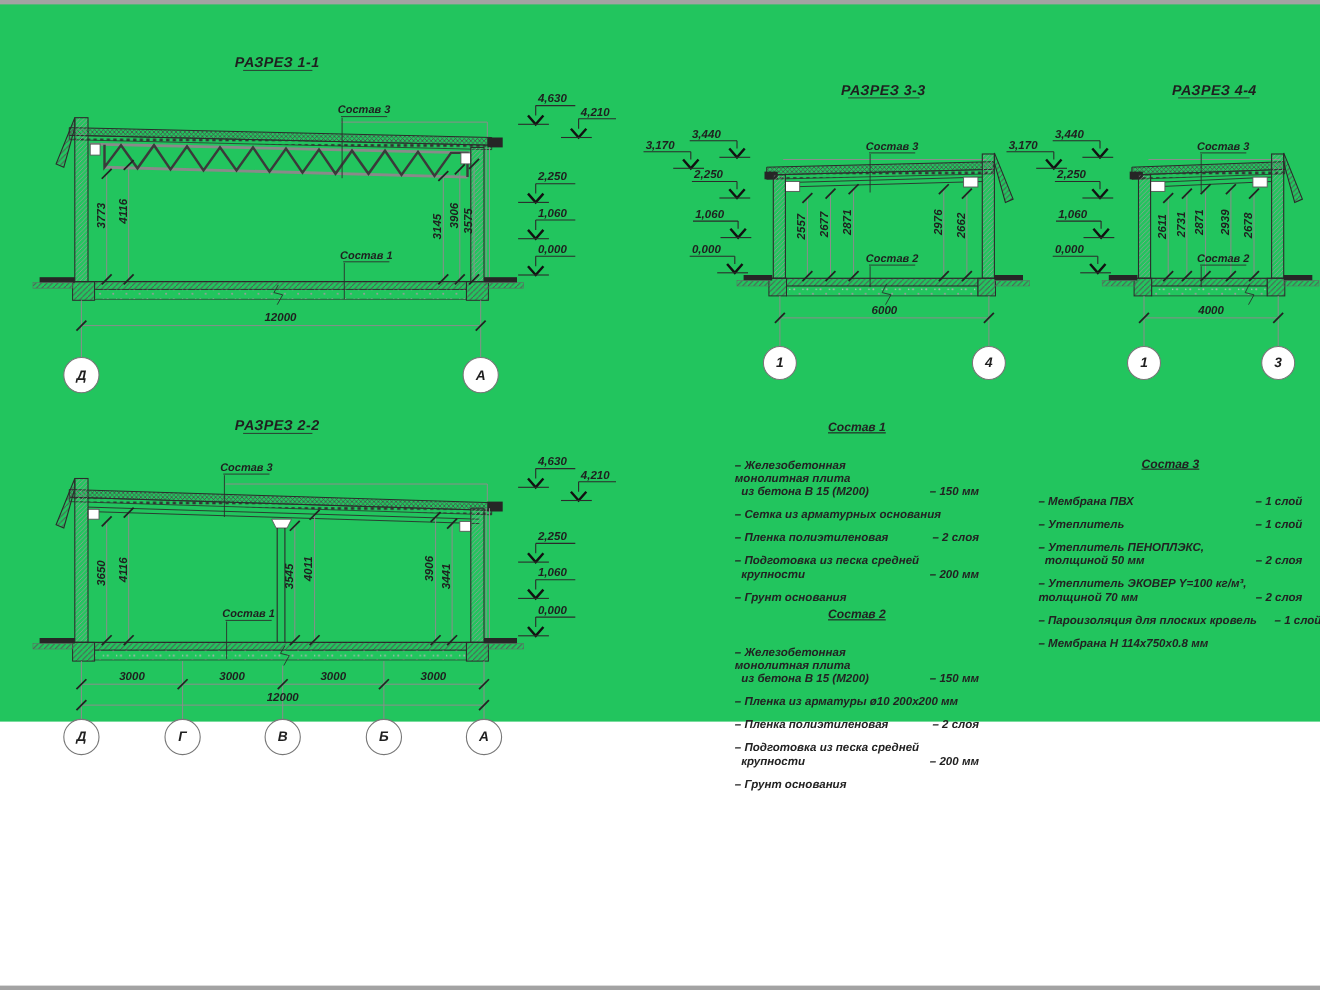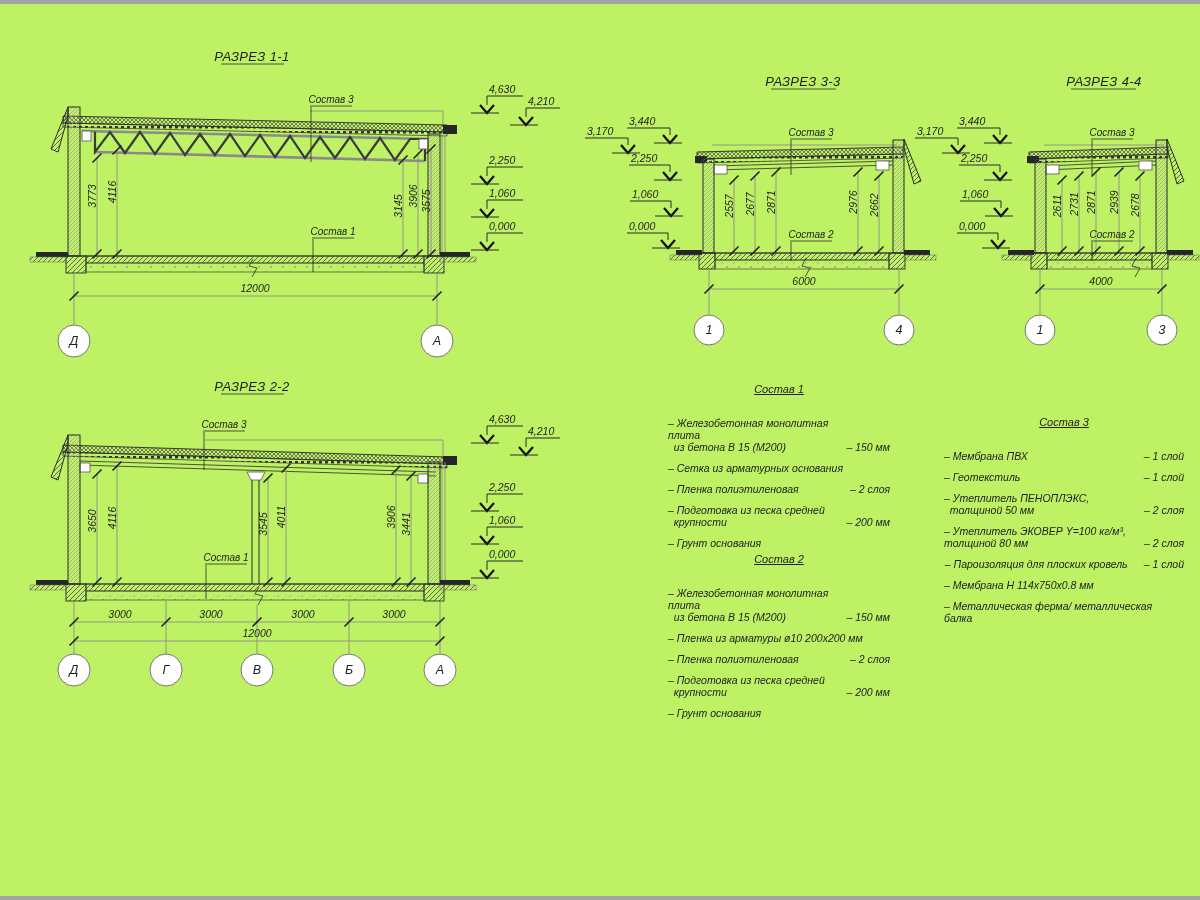--- a/index.html
+++ b/index.html
@@ -1,18 +1,18 @@
 <!DOCTYPE html>
 <html><head>
 <meta charset="utf-8">
 <style>
   * { margin:0; padding:0; box-sizing:border-box; }
   html,body { width:1200px; height:900px; background:#ffffff; overflow:hidden;
     font-family:"Liberation Sans", sans-serif; }
-  .stage { position:relative; width:1200px; height:900px; background:#bef264; }
+  .stage { position:relative; width:1200px; height:656px; background:#22c55e;font-weight:bold; }
   .borderbar { position:absolute; left:0; width:1200px; height:4px; background:#a3a3a3; }
   .borderbar.top { top:0; } .borderbar.bottom { top:896px; }
   svg { position:absolute; left:0; top:0; }
   text { font-family:"Liberation Sans", sans-serif; font-style:italic; fill:#1f1f1f; }
   .ttl  { font-size:13px; letter-spacing:.4px; }
   .tele { font-size:10.5px; }
   .tdim { font-size:10.5px; }
   .tlab { font-size:10px; }
   .taxis{ font-size:12.5px; }
   .ol   { stroke:#2b2b2b; stroke-width:1; fill:none; }
@@ -28,21 +28,21 @@
   .corb { fill:#ffffff; stroke:#555; stroke-width:.8; }
   .bubble { fill:#ffffff; stroke:#777; stroke-width:1; }
   
   .comp-list { position:absolute; font-style:italic; font-size:10.5px; color:#222;
     line-height:12px; }
   .comp-title { display:block; text-align:center; text-decoration:underline;
     font-size:11px; margin-bottom:22px; }
   .comp-item { display:flex; align-items:flex-end; margin-bottom:9px; }
   .comp-item .txt { white-space:pre-line; flex:1 1 auto; }
   .comp-item .val { white-space:nowrap; margin-left:8px; }
-  .comp-item.inline { justify-content:flex-end; }
+  .comp-item.inline { justify-content:space-between; }
   .comp-item.inline .txt { flex:0 0 auto; }
   .comp-item.inline .val { margin-left:16px; }
 </style>
 </head>
 <body>
 
 <div class="stage">
   <div class="borderbar top"></div>
   <div class="borderbar bottom"></div>
 
@@ -593,39 +593,35 @@
     </div>
   </div>
 
   <div class="comp-list" style="left:944px; top:416px; width:240px;">
     <span class="comp-title">Состав 3</span>
     <div class="comp-item">
       <span class="txt">– Мембрана ПВХ</span>
         <span class="val">– 1 слой</span>
     </div>
     <div class="comp-item">
-      <span class="txt">– Геотекстиль</span>
+      <span class="txt">– Утеплитель</span>
         <span class="val">– 1 слой</span>
     </div>
     <div class="comp-item">
       <span class="txt">– Утеплитель ПЕНОПЛЭКС,
 &nbsp;&nbsp;толщиной 50 мм</span>
         <span class="val">– 2 слоя</span>
     </div>
     <div class="comp-item">
       <span class="txt">– Утеплитель ЭКОВЕР Y=100 кг/м³,
-толщиной 80 мм</span>
+толщиной 70 мм</span>
         <span class="val">– 2 слоя</span>
     </div>
     <div class="comp-item inline">
       <span class="txt">– Пароизоляция для плоских кровель</span>
         <span class="val">– 1 слой</span>
     </div>
     <div class="comp-item">
       <span class="txt">– Мембрана Н 114х750х0.8 мм</span>
         <span class="val"></span>
     </div>
-    <div class="comp-item">
-      <span class="txt">– Металлическая ферма/ металлическая балка</span>
-        <span class="val"></span>
-    </div>
   </div>
 </div>
 
 </body></html>

